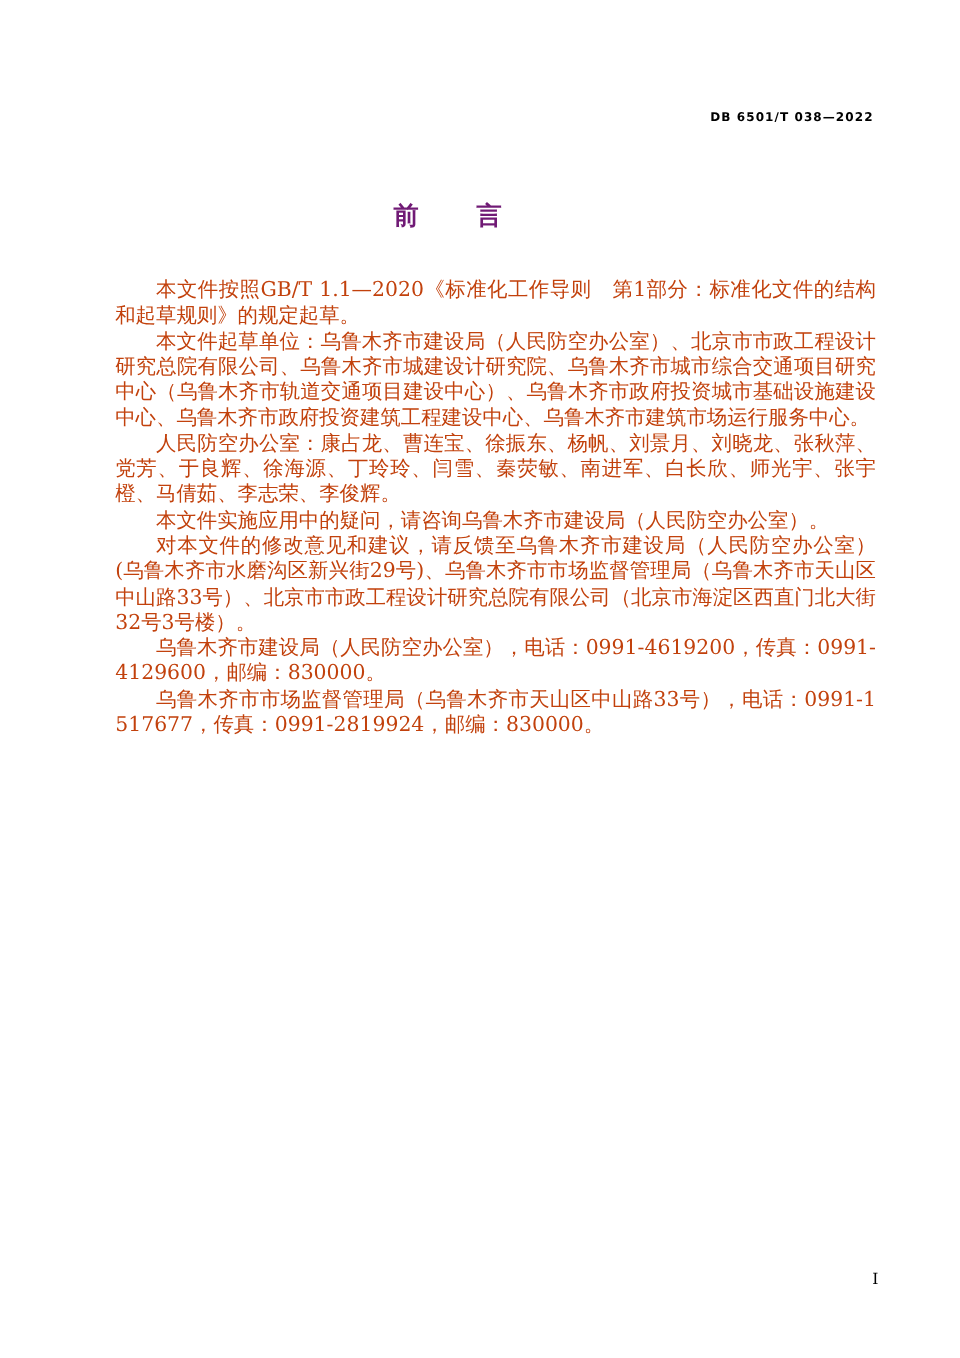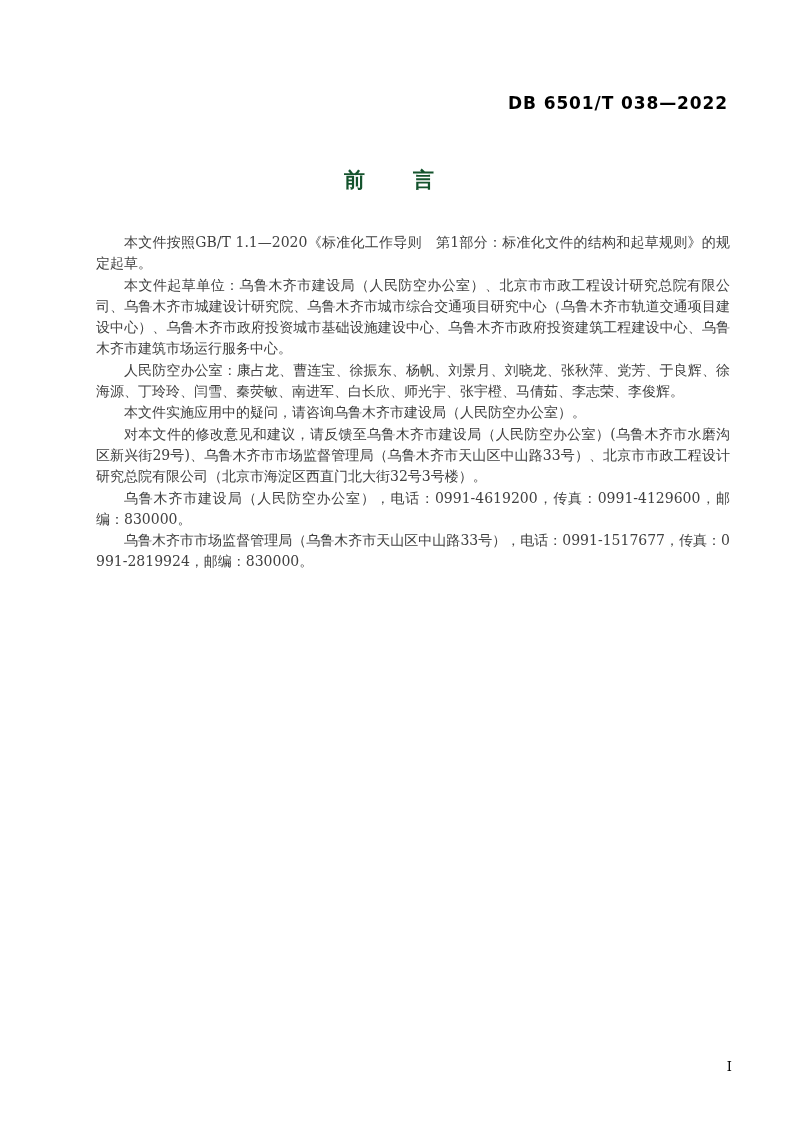--- a/index.html
+++ b/index.html
@@ -14,53 +14,53 @@
     background: #ffffff;
     font-family: "DejaVu Serif", "Liberation Serif", serif;
     color: #000000;
     overflow: hidden;
   }
   .header-std-no {
     position: absolute;
     top: 93px;
     right: 72px;
     font-family: "DejaVu Sans", "Liberation Sans", sans-serif;
-    font-size: 17px;
+    font-size: 10px;
     font-weight: bold;
     letter-spacing: 0.9px;
     color: #000000;
     white-space: nowrap;
   }
   .doc-title {
     position: absolute;
     top: 166px;
-    left: 16px;
+    left: 0;
     width: 748px;
     text-align: center;
     font-family: "DejaVu Sans", "Liberation Sans", sans-serif;
     font-size: 21px;
     font-weight: bold;
     letter-spacing: 2px;
-    color: #14532d;
+    color: #701a75;
   }
   .body-block {
     position: absolute;
     top: 232px;
     left: 96px;
     width: 634px;
   }
   p.para {
     margin: 0;
     padding: 0;
-    font-size: 14px;
+    font-size: 17px;
     line-height: 21.3px;
     text-align: justify;
     text-justify: inter-ideograph;
     text-indent: 2em;
-    color: #404040;
+    color: #c2410c;
     word-break: break-all;
   }
   .page-number {
     position: absolute;
     bottom: 58px;
     right: 68px;
     font-family: "DejaVu Serif", "Liberation Serif", serif;
     font-size: 13px;
     color: #000000;
   }

